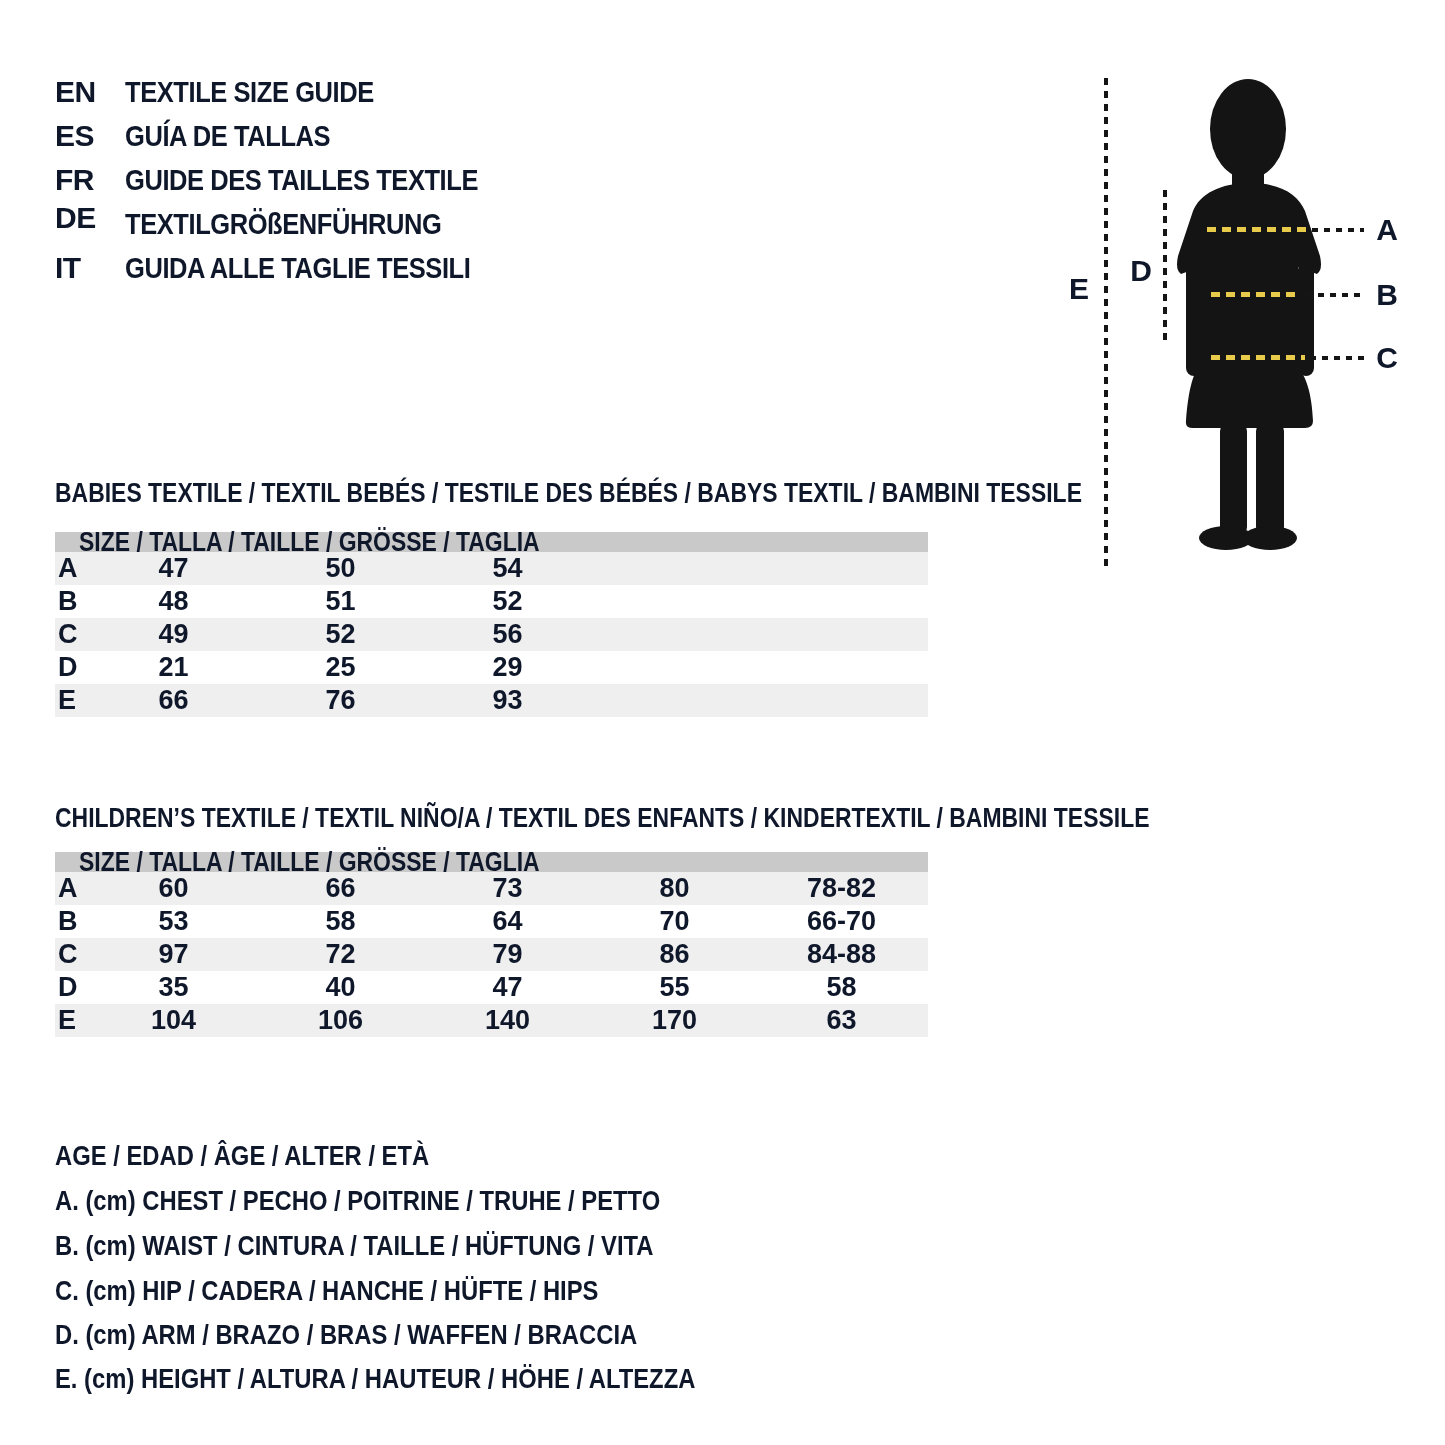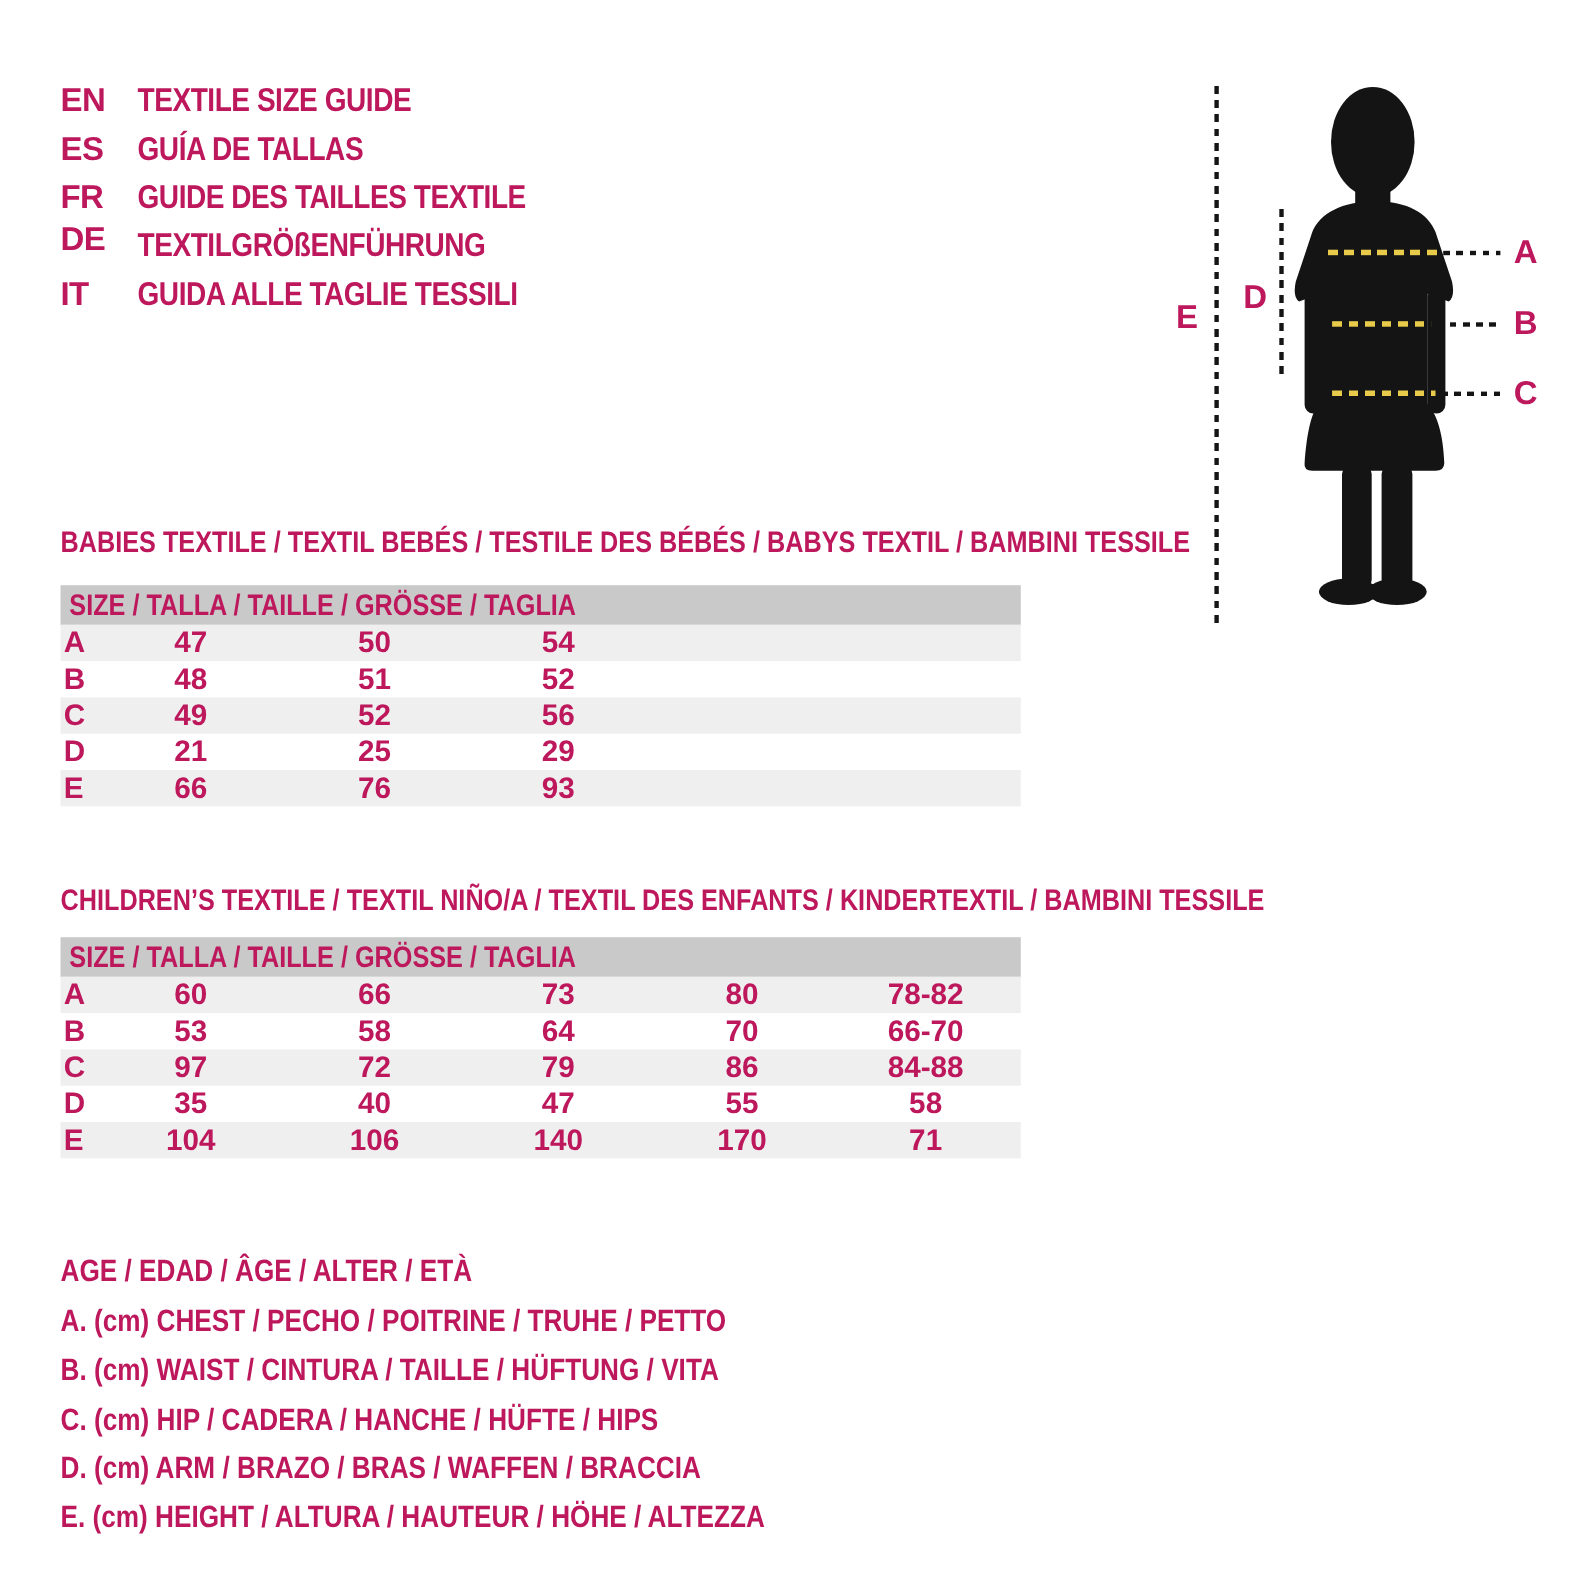--- a/index.html
+++ b/index.html
@@ -2,41 +2,41 @@
 <html><head>
 <meta charset="utf-8">
 <style>
   * { margin:0; padding:0; box-sizing:border-box; }
   html,body { background:#ffffff; }
   .page {
     position:relative;
     width:1445px; height:1445px;
     background:#ffffff;
     font-family:"Liberation Sans","DejaVu Sans",sans-serif;
-    color:#be185d;
+    color:#0f172a;
     overflow:hidden;
   }
   .abs { position:absolute; }
   .b { font-weight:bold; }
   
   .cond  { transform:scaleX(0.85); transform-origin:0 50%; white-space:nowrap; }
   .condc { transform:scaleX(0.85); transform-origin:50% 50%; white-space:nowrap; }
 
   
   .lang-code  { left:55px; width:62px; font-size:30px; line-height:30px; letter-spacing:-0.5px; }
   .lang-title { left:125px; font-size:30px; line-height:30px; letter-spacing:-0.5px; }
 
   
   .section-title { left:55px; font-size:27px; line-height:30px; }
 
   
   .sizetable { left:55px; width:873px; }
   .size-bar {
-    height:36px; background:#c9c9c9;
-    display:flex; align-items:center; padding-left:8px;
+    height:20px; background:#c9c9c9;
+    display:flex; align-items:center; padding-left:24px;
     font-size:27px; font-weight:bold;
   }
   .trow { display:flex; height:33px; align-items:center; }
   .trow.head { background:#ffffff; }
   .trow.stripe { background:#efefef; }
   .cell { flex:none; width:167px; text-align:center; font-size:27px; font-weight:bold; line-height:33px; }
   .cell.rowlabel { width:35px; text-align:left; padding-left:3px; }
 
   
   .legend-line { left:55px; font-size:28px; line-height:30px; }
@@ -177,21 +177,21 @@
       <div class="cell"><span class="condc">47</span></div>
       <div class="cell"><span class="condc">55</span></div>
       <div class="cell"><span class="condc">58</span></div>
     </div>
     <div class="trow stripe">
       <div class="cell rowlabel">E</div>
       <div class="cell"><span class="condc">104</span></div>
       <div class="cell"><span class="condc">106</span></div>
       <div class="cell"><span class="condc">140</span></div>
       <div class="cell"><span class="condc">170</span></div>
-      <div class="cell"><span class="condc">71</span></div>
+      <div class="cell"><span class="condc">63</span></div>
     </div>
   </div>
 
   <div class="abs legend-line b cond" style="top:1141px">AGE / EDAD / ÂGE / ALTER / ETÀ</div>
   <div class="abs legend-line b cond" style="top:1186px">A. (cm) CHEST / PECHO / POITRINE / TRUHE / PETTO</div>
   <div class="abs legend-line b cond" style="top:1231px">B. (cm) WAIST / CINTURA / TAILLE / HÜFTUNG / VITA</div>
   <div class="abs legend-line b cond" style="top:1276px">C. (cm) HIP / CADERA / HANCHE / HÜFTE / HIPS</div>
   <div class="abs legend-line b cond" style="top:1320px">D. (cm) ARM / BRAZO / BRAS / WAFFEN / BRACCIA</div>
   <div class="abs legend-line b cond" style="top:1364px">E. (cm) HEIGHT / ALTURA / HAUTEUR / HÖHE / ALTEZZA</div>
 

